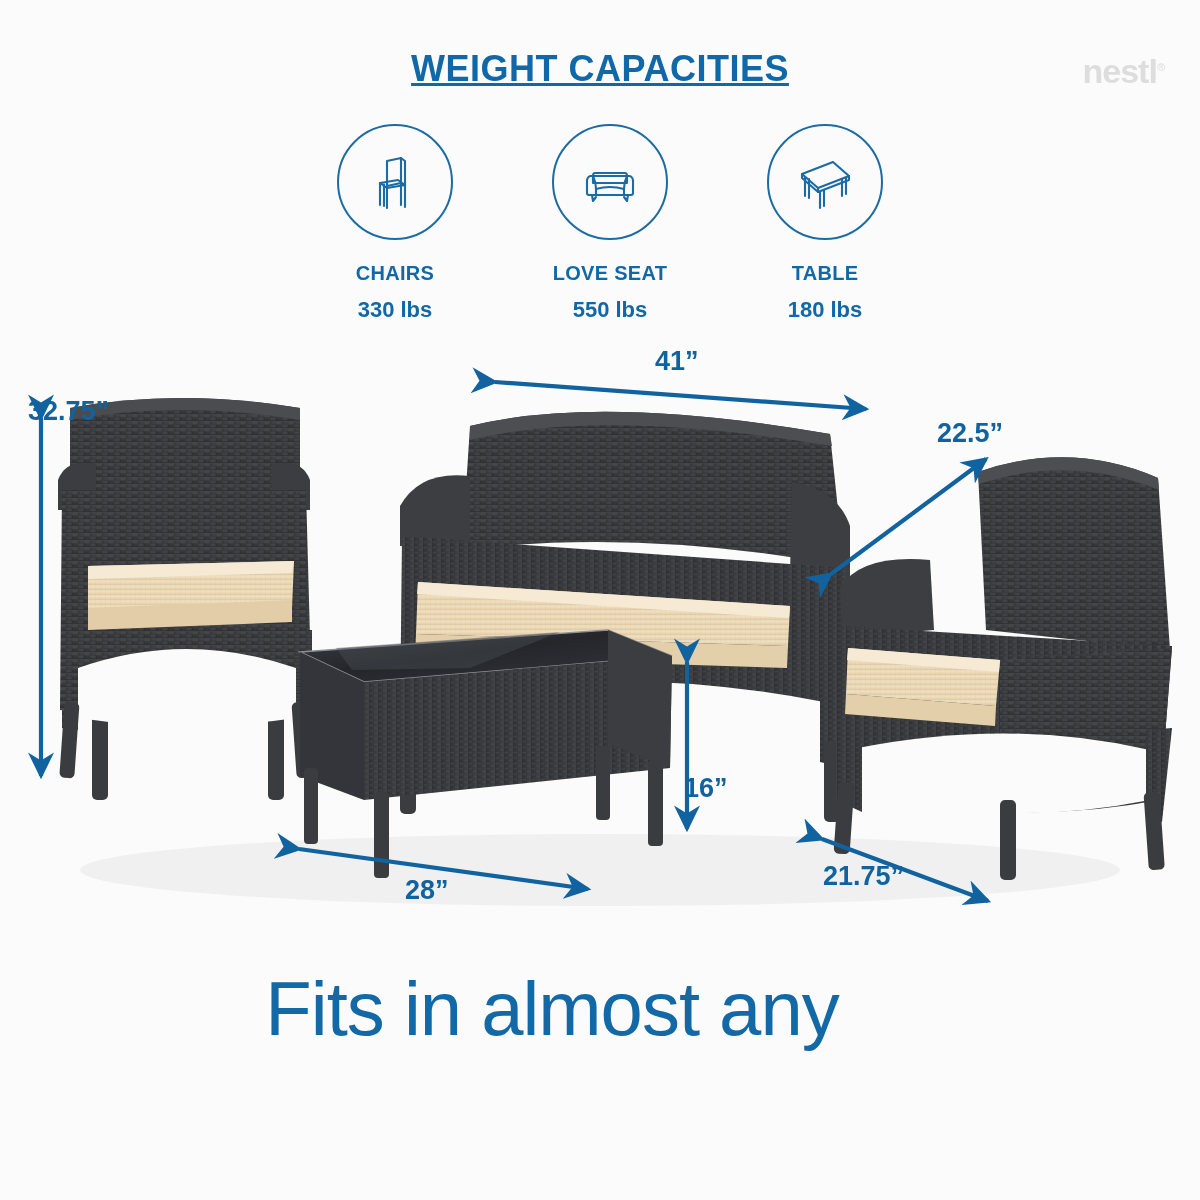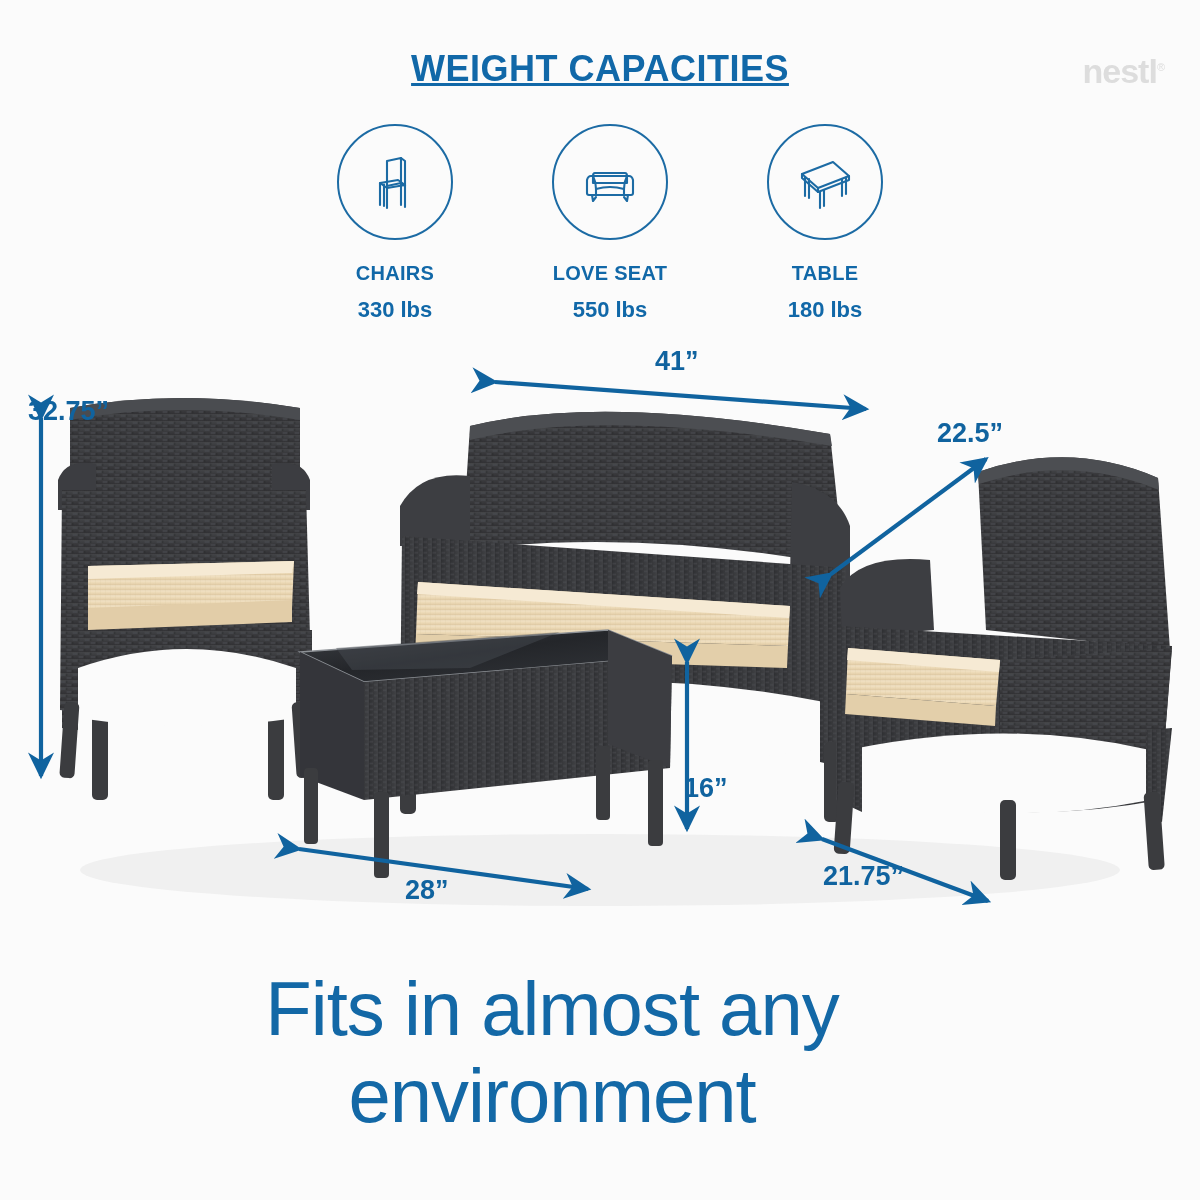--- a/index.html
+++ b/index.html
@@ -344,16 +344,15 @@
 
   <div class="dim" id="dim-height">32.75”</div>
   <div class="dim" id="dim-width">41”</div>
   <div class="dim" id="dim-depth">22.5”</div>
   <div class="dim" id="dim-table-h">16”</div>
   <div class="dim" id="dim-table-w">28”</div>
   <div class="dim" id="dim-chair-d">21.75”</div>
 
   <div class="headline">
     <span>Fits in almost any</span>
-    <span>environment</span>
   </div>
 
 </div>
 
 </body></html>

